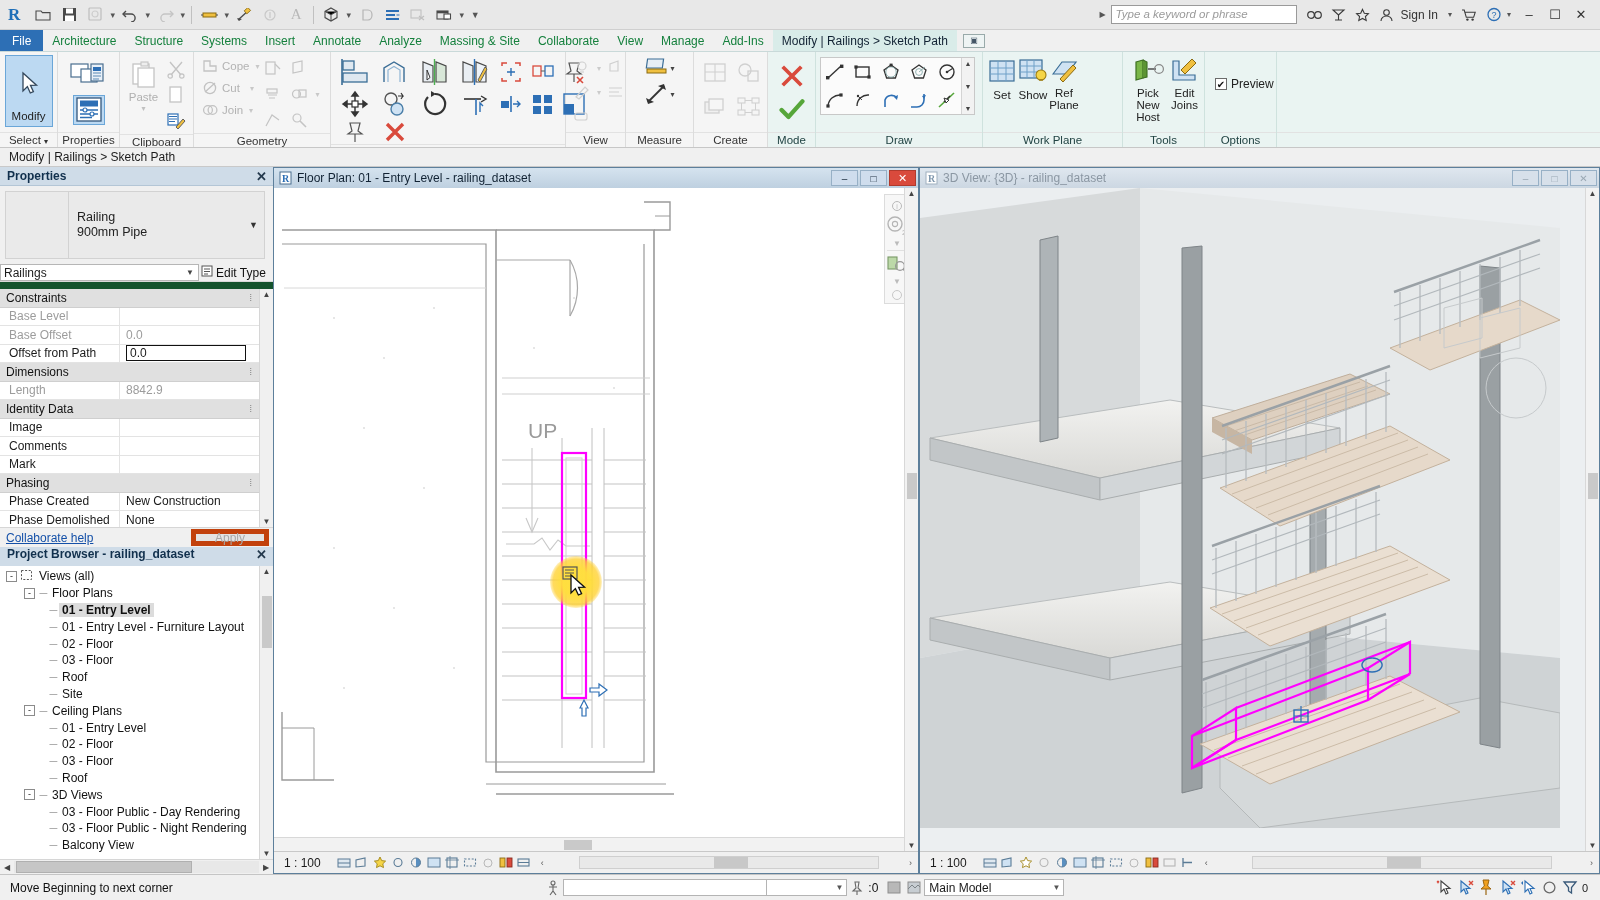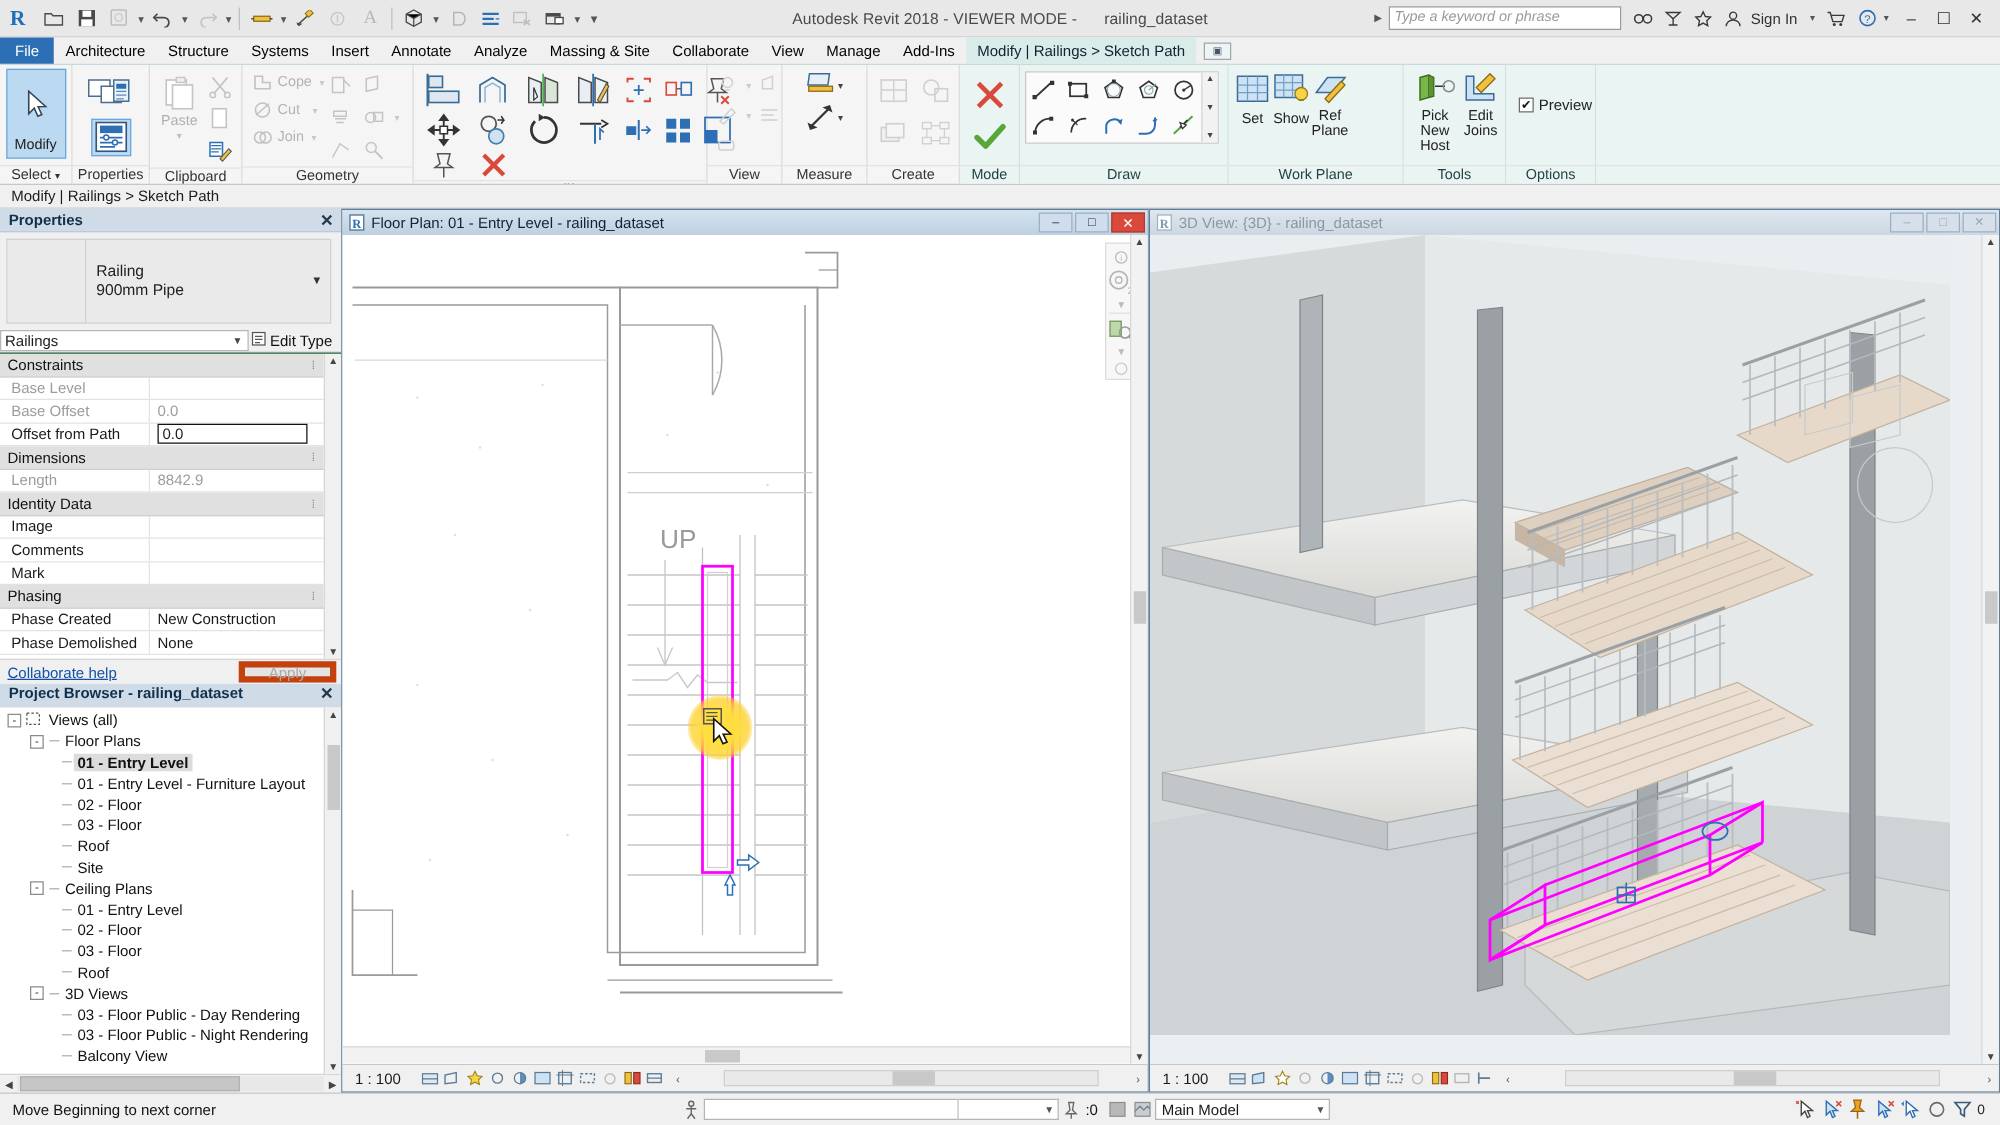--- a/index.html
+++ b/index.html
@@ -47,21 +47,21 @@
   .signin { font-size: 12px; color: #333; padding: 0 4px 0 2px; }
   .wbtn { width: 26px; height: 22px; display: flex; align-items: center; justify-content: center; color: #333; font-size: 13px; }
   .caret-sm { font-size: 8px; color: #555; }
 
   
   .tabbar {
     height: 22px; background: #f0f0f0; display: flex; align-items: stretch;
     border-bottom: 1px solid #c9d9d9; flex: 0 0 22px; position: relative;
   }
   .tab {
-    padding: 0 9px; display: flex; align-items: center; font-size: 12px; color: #000000;
+    padding: 0 9px; display: flex; align-items: center; font-size: 12px; color: #15803d;
     cursor: default; white-space: nowrap;
   }
   .tab.file { background: #2d6fb5; color: #fff; padding: 0 12px; }
   .tab.contextual { background: #d9ece9; color: #123; }
   .tabbar .tabend { margin-left: 6px; display: flex; align-items: center; }
   .minibox {
     width: 22px; height: 14px; border: 1px solid #9aa; background: #eef4f4; font-size: 8px;
     display: flex; align-items: center; justify-content: center; color: #456;
   }
 
@@ -140,21 +140,21 @@
     height: 18px; display: flex; align-items: center; background: #f0f0f0;
     border-bottom: 1px solid #d9d9d9; font-size: 12px;
   }
   .typerow .combo {
     flex: 1; height: 17px; background: #fff; border: 1px solid #b6b6b6; display: flex; align-items: center;
     padding: 0 3px; color: #1b1b1b; position: relative; margin-right: 2px;
   }
   .typerow .combo .dd { position: absolute; right: 4px; font-size: 8px; color: #444; }
   .edittype { width: 72px; display: flex; align-items: center; gap: 3px; font-size: 12px; color: #111; }
 
-  .proptable { flex: 0 0 245px; overflow: hidden; display: flex; background: #fff; border-top: 1px solid #14532d; }
+  .proptable { flex: 0 0 245px; overflow: hidden; display: flex; background: #fff; border-top: 7px solid #14532d; }
   .propscroll { flex: 1; overflow: hidden; }
   .prow { display: flex; height: 18.5px; align-items: center; border-bottom: 1px solid #e3e3e3; font-size: 12px; }
   .prow.group { background: #e0e0e0; font-weight: normal; color: #111; padding-left: 6px; border-bottom: 1px solid #cfcfcf; position: relative;}
   .prow.group .dots { position: absolute; right: 6px; color: #777; font-size: 9px; letter-spacing:1px;}
   .pname { width: 120px; padding-left: 9px; color: #1a1a1a; border-right: 1px solid #e3e3e3; height:100%; display:flex; align-items:center;}
   .pname.gray { color: #9c9c9c; }
   .pval { flex: 1; padding-left: 6px; color: #1a1a1a; height:100%; display:flex; align-items:center;}
   .pval.gray { color: #9c9c9c; }
   .pval .editbox {
     width: 120px; height: 16px; border: 1.4px solid #111; background: #fff; font-size: 12px;
@@ -361,24 +361,20 @@
         <svg width="16" height="14" viewBox="0 0 16 14">
             <rect x="1" y="3" width="11" height="8" fill="none" stroke="#4a4a4a" stroke-width="1.1"></rect>
             <rect x="1" y="3" width="11" height="2.3" fill="#4a4a4a"></rect>
             <rect x="8" y="6" width="6.5" height="5" fill="#fff" stroke="#4a4a4a" stroke-width="1.1"></rect>
           </svg>
       </div>
       <div class="dot">▾</div>
       <div class="dot" style="width:18px;">▼</div>
     </div>
 
-    <div class="apptitle">
-      <span>Autodesk Revit 2018 - VIEWER MODE -</span>
-      <span class="fname">railing_dataset</span>
-    </div>
 
     <div class="titleright">
       <span class="caret-sm" style="margin-right:5px;">▶</span>
       <div class="searchbox" title="Type a keyword or phrase">
         <span>Type a keyword or phrase</span>
       </div>
       <div class="tr-ico">
         <svg width="17" height="14" viewBox="0 0 17 14">
             <circle cx="5" cy="7" r="3.3" fill="none" stroke="#3a3a3a" stroke-width="1.2"></circle>
             <circle cx="12" cy="7" r="3.3" fill="none" stroke="#3a3a3a" stroke-width="1.2"></circle>

